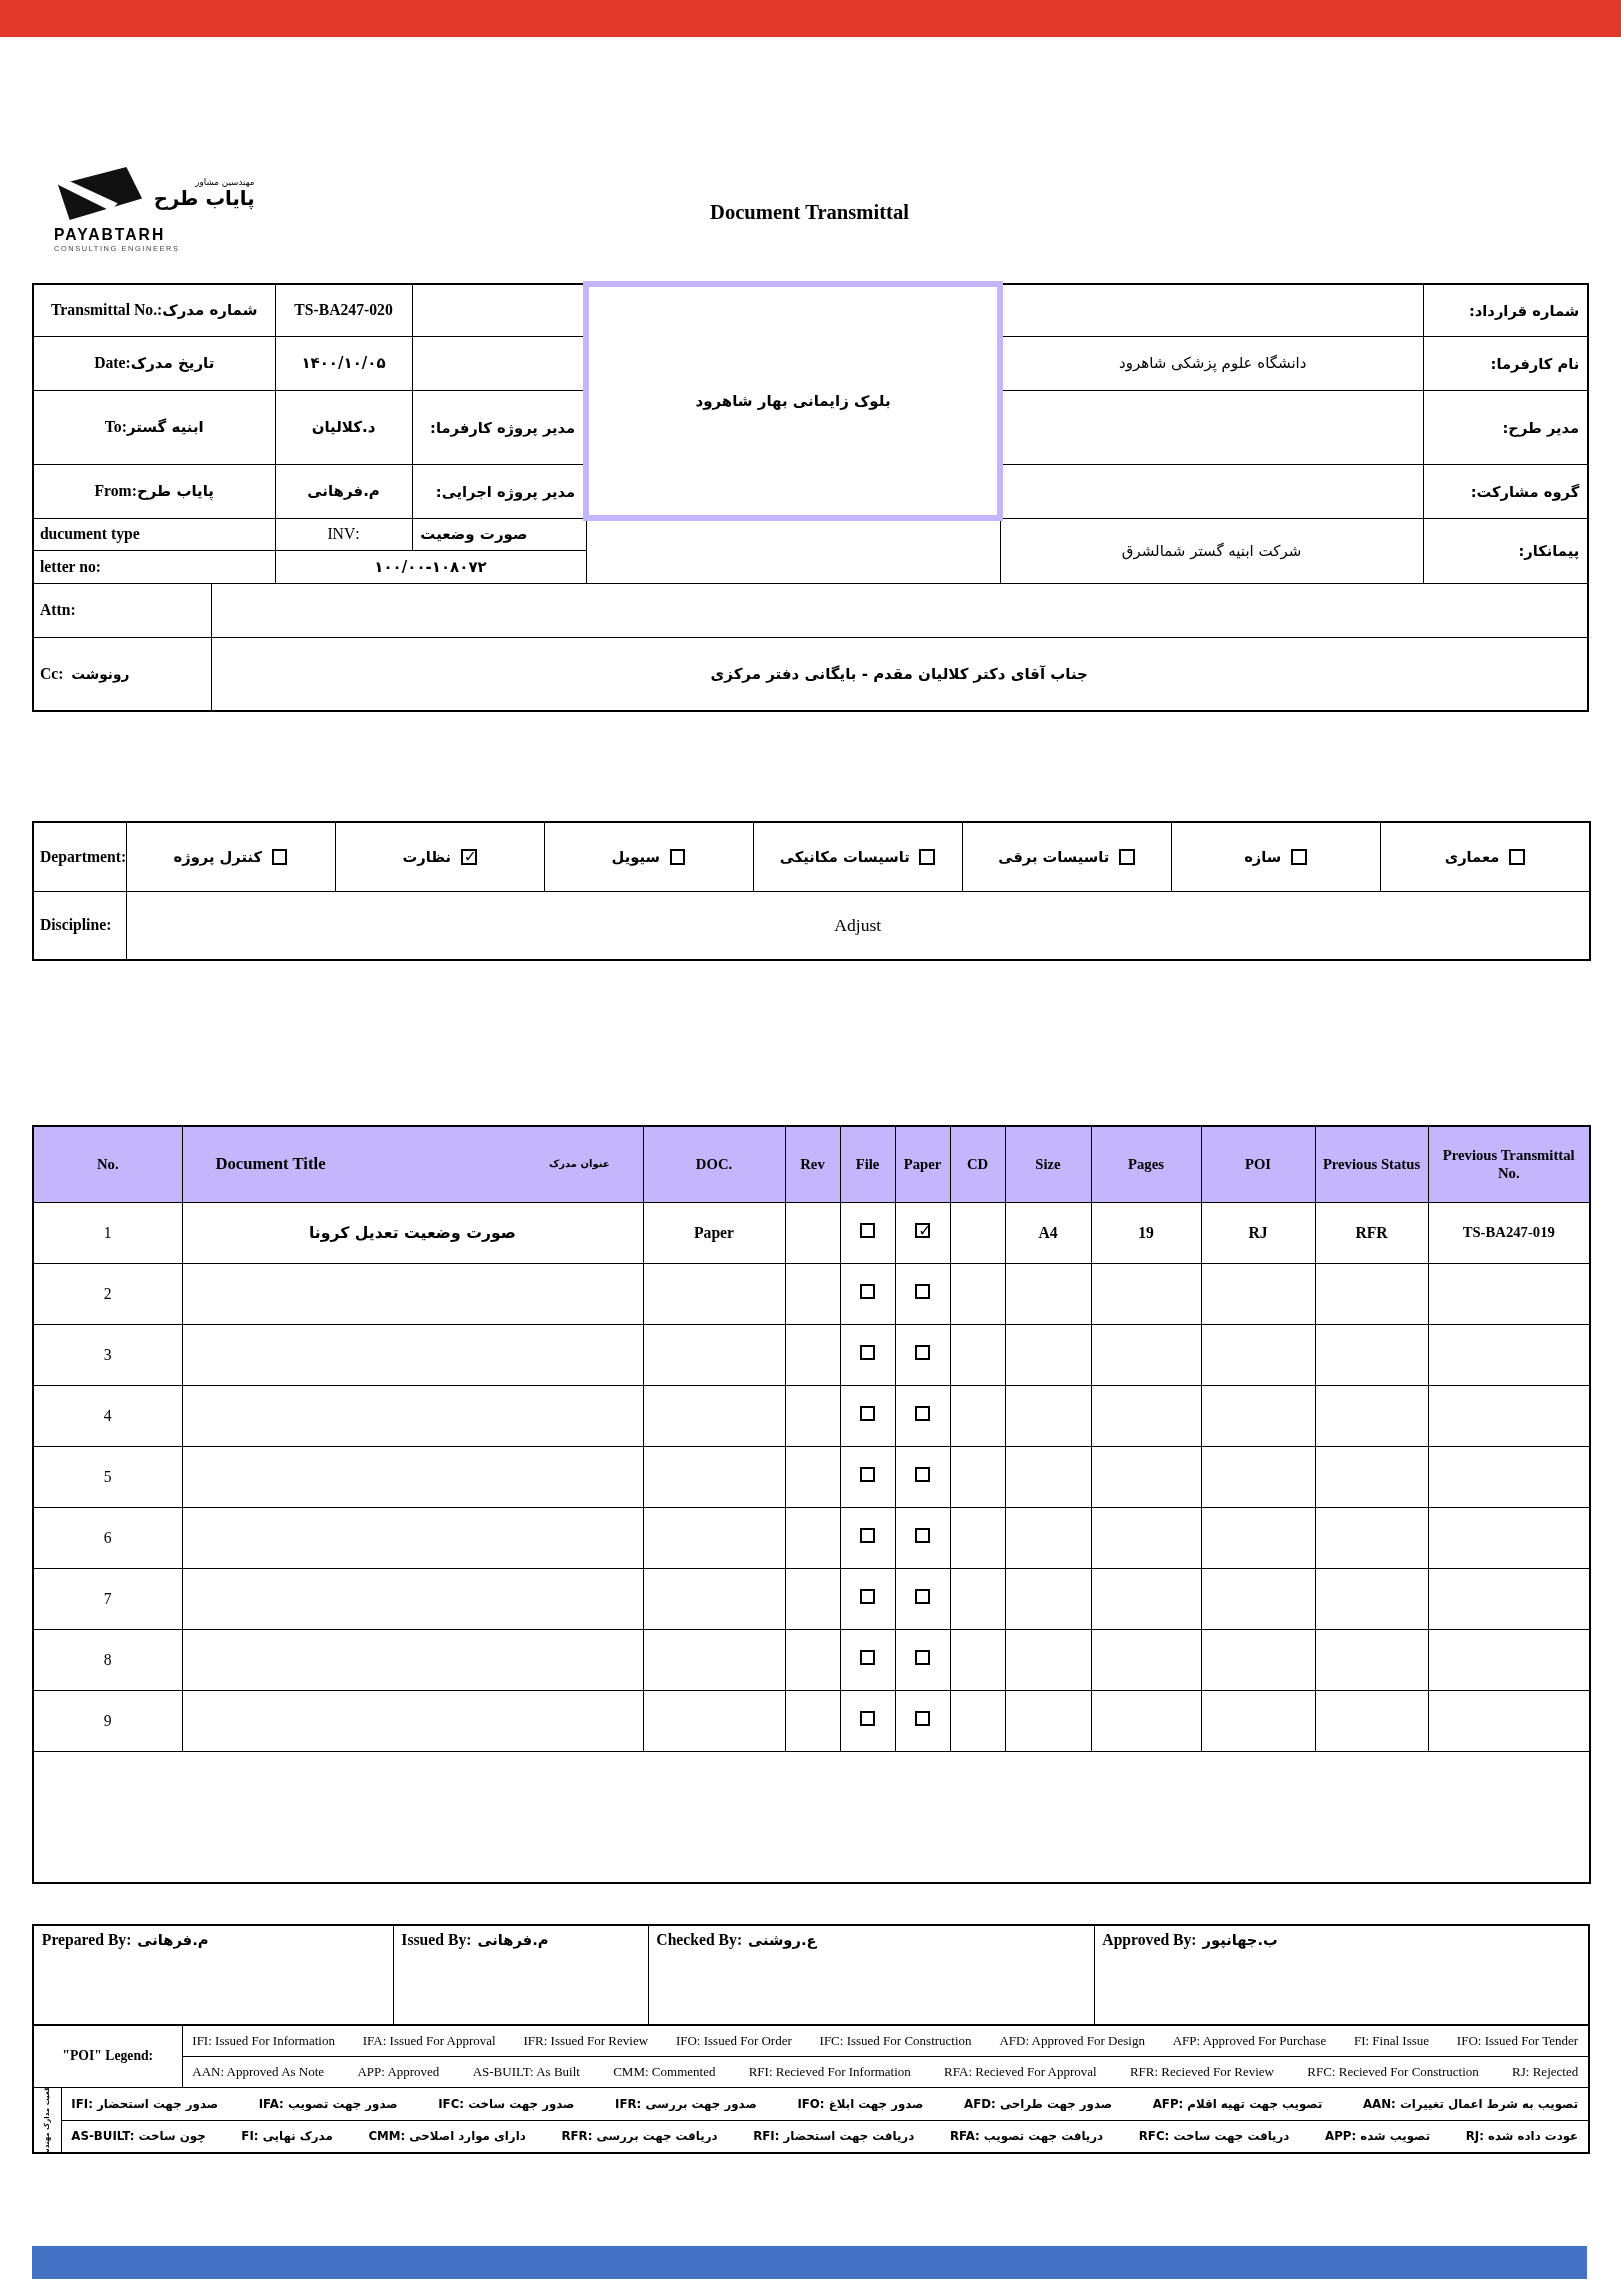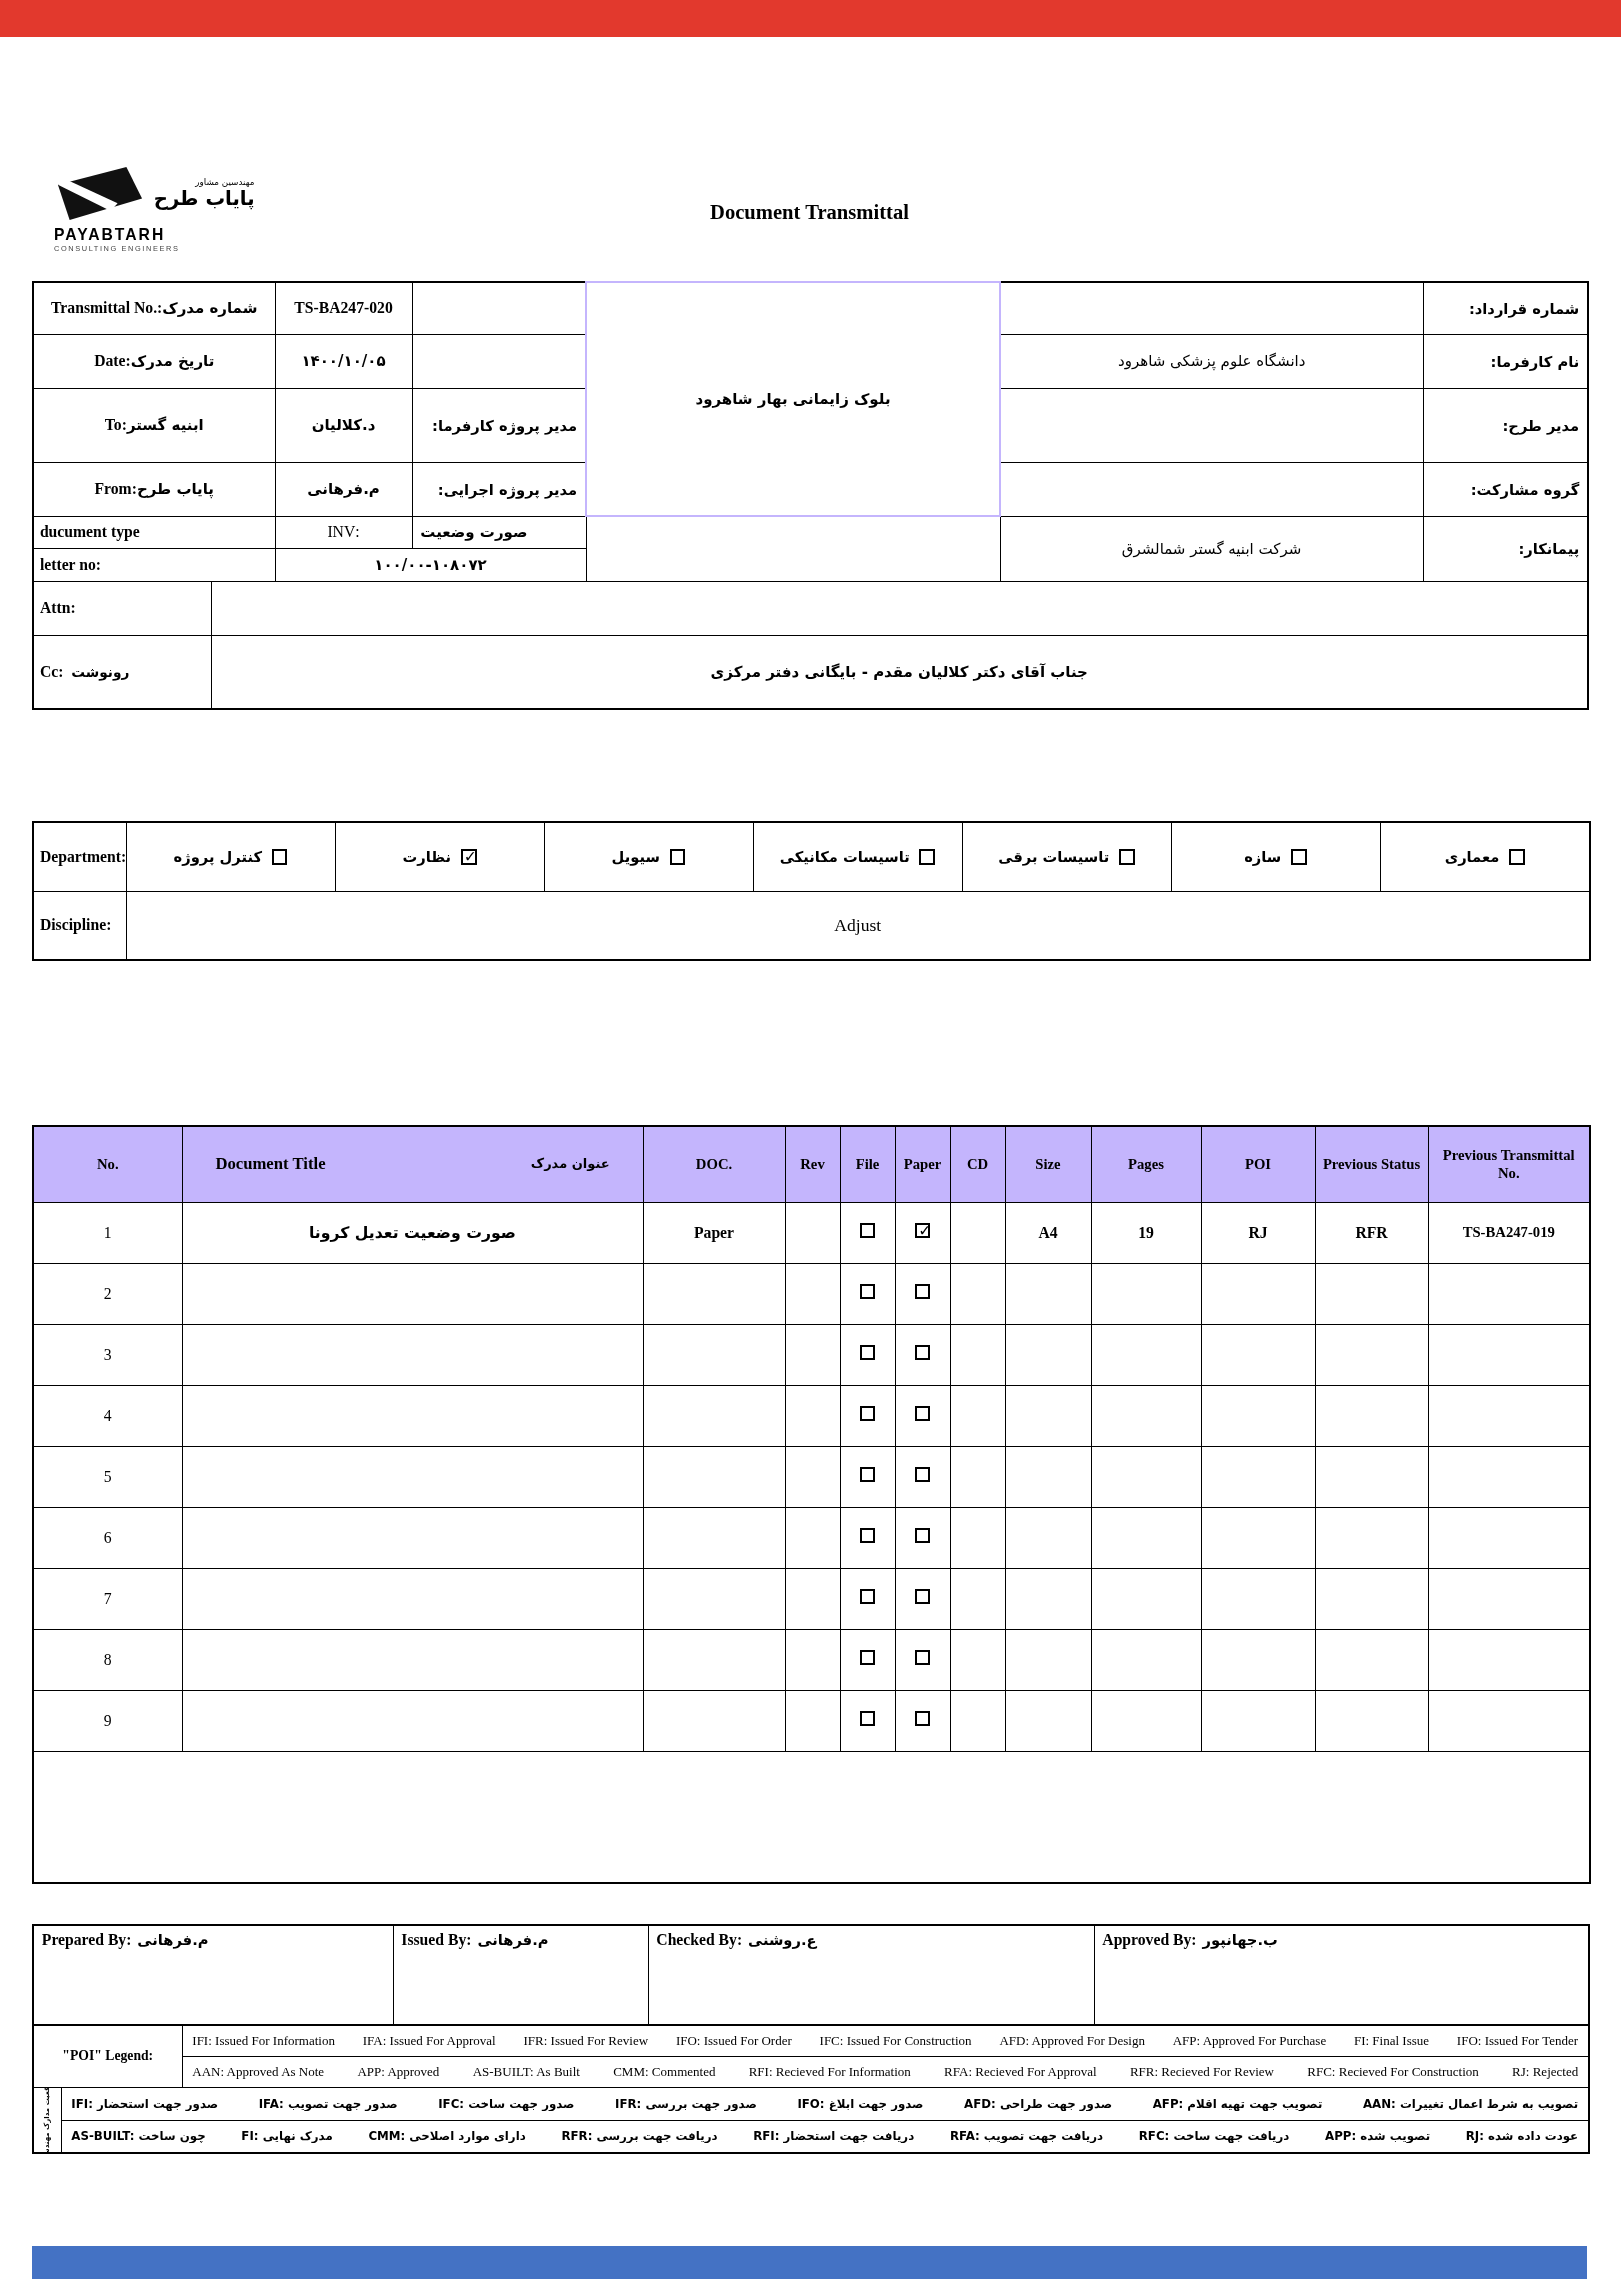--- a/index.html
+++ b/index.html
@@ -22,38 +22,38 @@
   .c{text-align:center}
   .en{font-family:"Liberation Serif",serif}
   .fa{font-family:"DejaVu Sans","Liberation Sans",sans-serif;direction:rtl}
   .ltr{direction:ltr}
   .pl{text-align:left;padding:2px 5.9px}
   .fa-lbl{direction:rtl;text-align:right;padding:0 7.8px;font-weight:bold;font-family:"DejaVu Sans",sans-serif;font-size:14.7px}
   .split{display:flex;justify-content:center;align-items:center;height:100%;padding:0 7.8px}
   .rowflex{display:flex;align-items:center;gap:7.8px;height:100%;padding:0 5.9px}
   .t1{top:281px}
   .t1 .fa{font-size:15px}
-  .project{border:2px solid #c4b5fd;font-size:16.7px;font-weight:bold}
+  .project{border:6px solid #c4b5fd;font-size:16.7px;font-weight:bold}
   .left-fa{text-align:left;padding:0 7.8px;font-size:13.7px}
   
   .t2{top:821px}
   .chk{display:flex;justify-content:center;align-items:center;gap:9.8px;height:100%}
   .chk .fa{font-weight:bold;font-size:14.7px}
   .cb{display:inline-block;width:15.7px;height:15.7px;border:2px solid #000;background:#fff;position:relative;flex:none}
   .cb.checked::after{content:"✓";position:absolute;left:1px;top:-3.9px;font-size:15.7px;font-weight:bold;font-family:"DejaVu Sans",sans-serif}
   .thirds{display:flex;height:100%}
   .thirds>div{flex:1}
   .thirds>div+div{border-left:1px solid #000}
   .disc{font-size:17.6px}
   .nopad{padding:0}
   
   .t3{top:1125px}
   .t3 th{font-weight:bold;font-size:14.7px;padding:2px 3.9px;line-height:1.25}
   .th-title{display:flex;justify-content:space-between;align-items:center;padding:0 29px}
-  .th-title .fa{font-size:13px}
+  .th-title .fa{font-size:10px}
   .t3 td{font-size:15.7px}
   .doc-title-cell{font-family:"DejaVu Sans",sans-serif;direction:rtl;font-weight:bold;text-align:center}
   
   .sig-t{top:1924px}
   .sig-t td{vertical-align:top}
   .sigrow{display:flex;gap:5.9px;padding:4.9px 7.8px;align-items:baseline}
   .sig-name{font-family:"DejaVu Sans",sans-serif;direction:rtl;font-size:14.7px;font-weight:bold}
   
   .leg-t{top:2024px}
   .leg-row{display:flex;justify-content:space-between;align-items:center;height:100%;padding:0 9.8px;white-space:nowrap;overflow:hidden}

